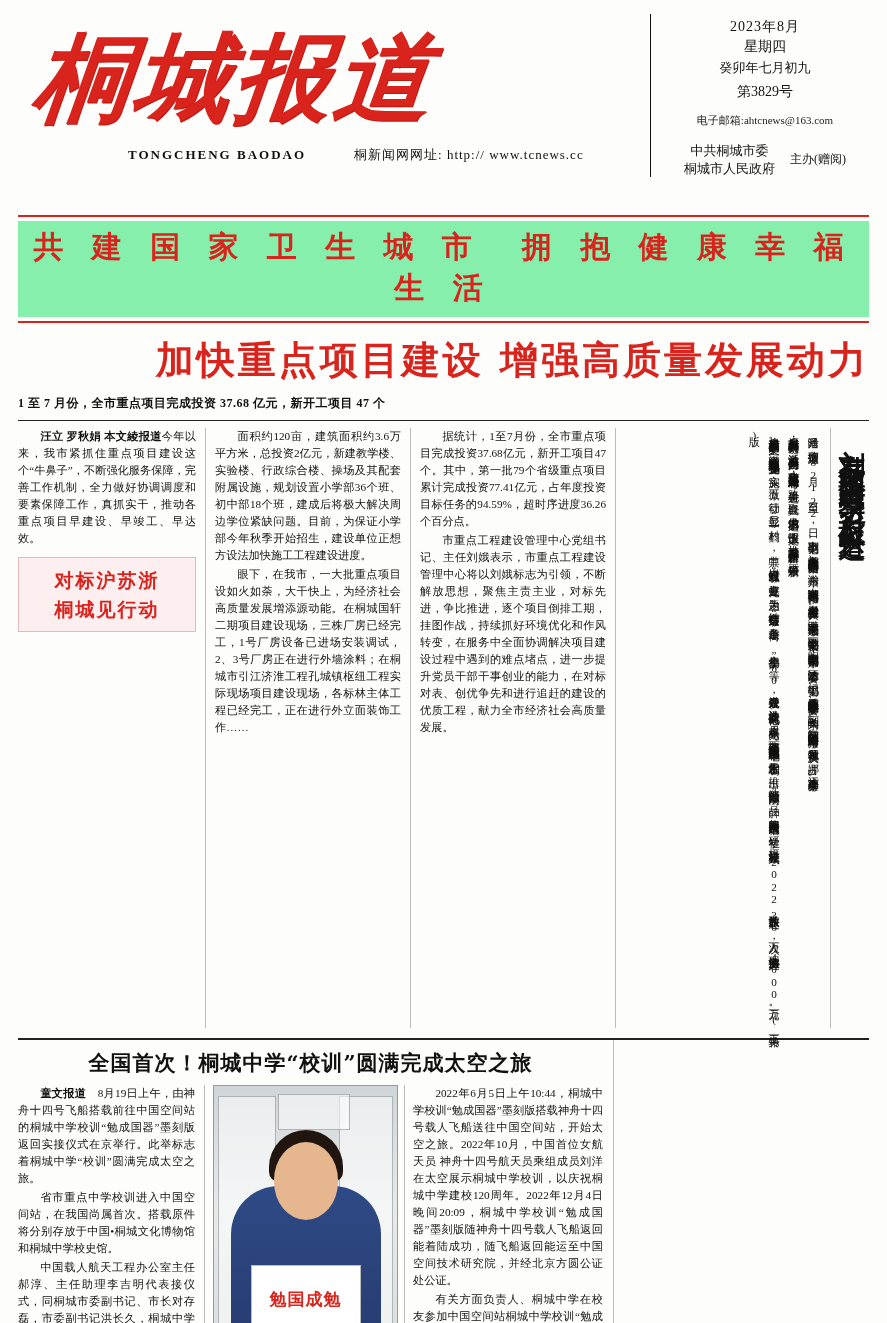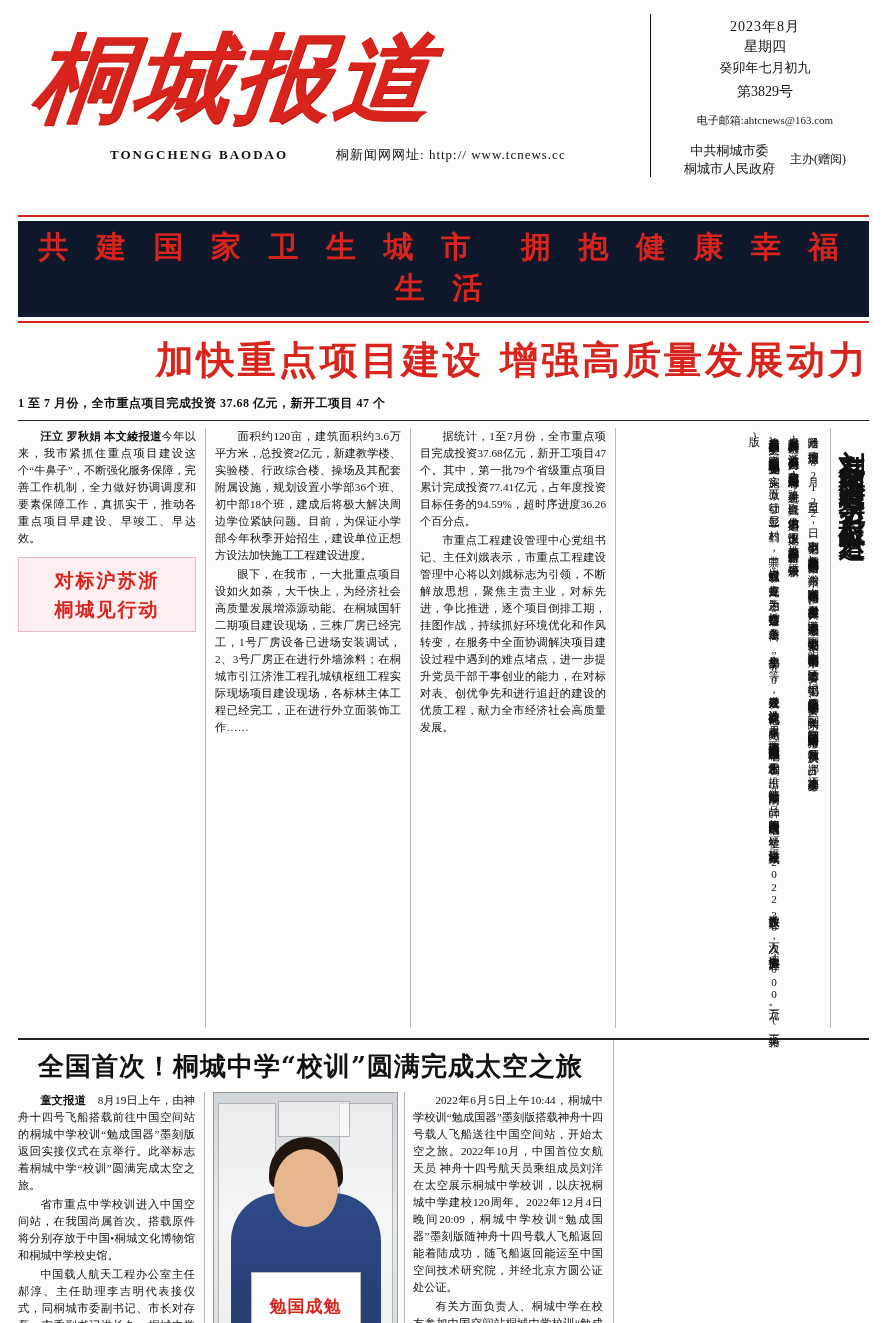--- a/index.html
+++ b/index.html
@@ -18,42 +18,42 @@
     font-size:96px;line-height:1.0;color:#d8241c;font-weight:bold;
     letter-spacing:4px;font-style:italic;
     padding-left:18px;padding-top:16px;
     text-shadow:1px 1px 0 #c0170f;
     transform:skewX(-6deg);
   }
   .mast-sub{
     display:flex;align-items:center;gap:48px;
     padding-left:92px;margin-top:20px;font-size:13px;letter-spacing:1px;
   }
-  .mast-pinyin{font-weight:bold;letter-spacing:2px;font-size:13px;}
+  .mast-pinyin{font-weight:bold;letter-spacing:2px;font-size:13px;margin-left:18px;}
   .mast-url{font-size:13px;}
   .mast-right{
     width:208px;border-left:1px solid #111;padding-left:10px;margin-left:6px;
     text-align:center;font-family:"Liberation Serif",serif;
   }
   .mr-date{font-size:14px;margin-top:4px;letter-spacing:1px;}
   .mr-day{font-size:46px;font-weight:bold;line-height:1.05;margin:2px 0 0 0;}
   .mr-week{font-size:14px;margin-top:2px;}
   .mr-lunar{font-size:13px;margin-top:3px;}
   .mr-issue{font-size:14px;margin-top:6px;}
   .mr-mail{font-size:11px;margin-top:12px;color:#222;}
   .mr-org{font-size:13px;margin-top:14px;display:flex;justify-content:center;align-items:center;gap:15px;}
   .mr-org .org-lines{line-height:1.35;text-align:center;}
   .mr-org .org-side{font-size:12px;}
 
   
   .banner-wrap{margin-top:6px;border-top:2px solid #d8241c;border-bottom:2px solid #d8241c;padding:4px 0;}
   .banner{
-    background:#0f172a;color:#d8241c;text-align:center;
+    background:#86efac;color:#d8241c;text-align:center;
     font-size:30px;font-weight:bold;letter-spacing:10px;padding:6px 0 8px 0;
-    font-family:Liberation Serif, serif;
+    font-family:Liberation Sans, sans-serif;
   }
 
   
   .lead-head{
     text-align:right;color:#d8241c;font-weight:bold;font-size:38px;
     letter-spacing:3px;margin-top:12px;font-family:"DejaVu Serif",serif;
   }
   .lead-sub{
     text-align:left;font-size:12px;font-weight:bold;margin-top:9px;letter-spacing:.5px;
   }
@@ -90,21 +90,21 @@
   .vert-body{
     writing-mode:vertical-rl;text-orientation:upright;
     font-size:11.2px;line-height:1.75;letter-spacing:.5px;
     height:600px;flex:1;text-align:justify;
   }
   .vert-body p{margin:0;padding:0;}
 
   
   .sec-rule{border-top:2px solid #222;margin:10px 0 0 0;}
   .space-head{
-    text-align:center;font-size:26px;font-weight:bold;letter-spacing:1px;
+    text-align:center;font-size:21px;font-weight:bold;letter-spacing:1px;
     margin:9px 0 8px 0;font-family:"DejaVu Serif",serif;
   }
   .space-grid{display:flex;gap:0;}
   .sp-c1{width:188px;padding-right:9px;border-right:1px solid #bbb;box-sizing:border-box;}
 
   .photo{
     width:100%;height:315px;position:relative;overflow:hidden;
     background:linear-gradient(180deg,#cfd5d8 0%,#e8eaea 40%,#d4d8d8 100%);
     border:1px solid #999;
   }

